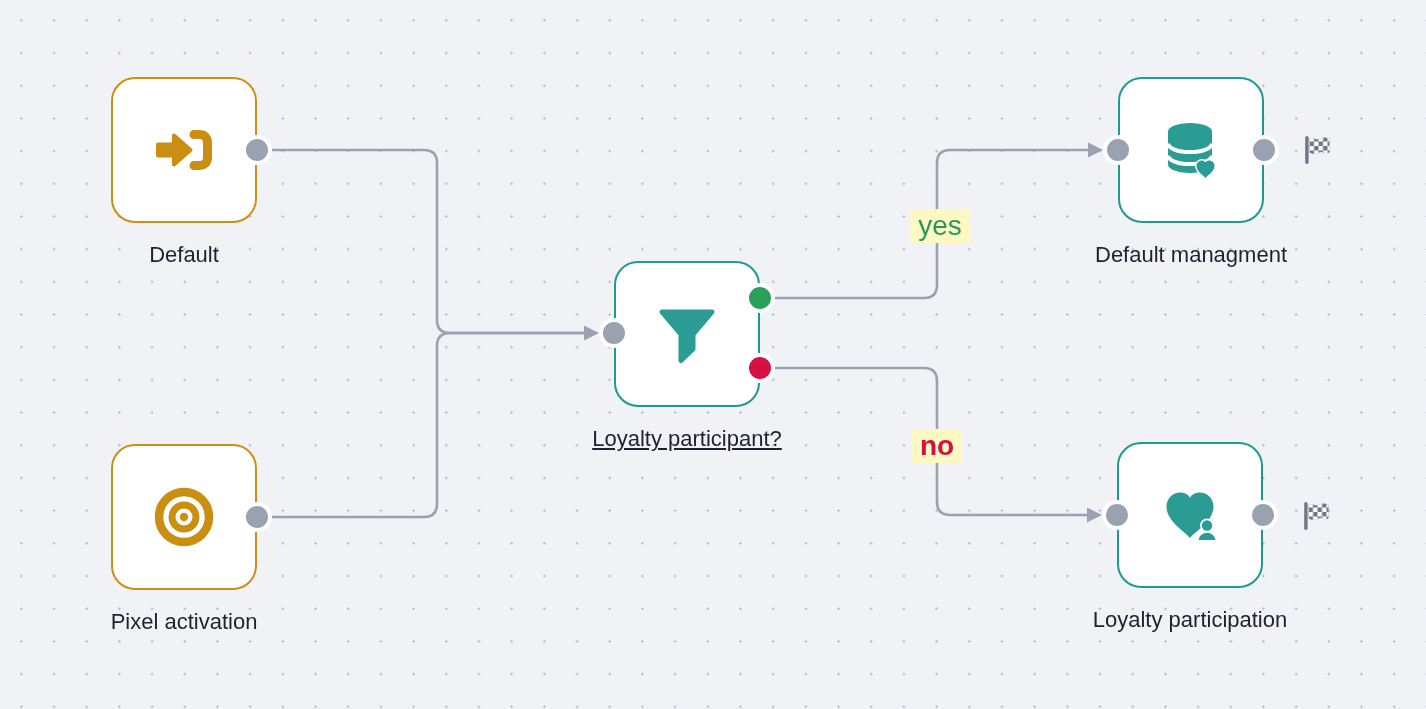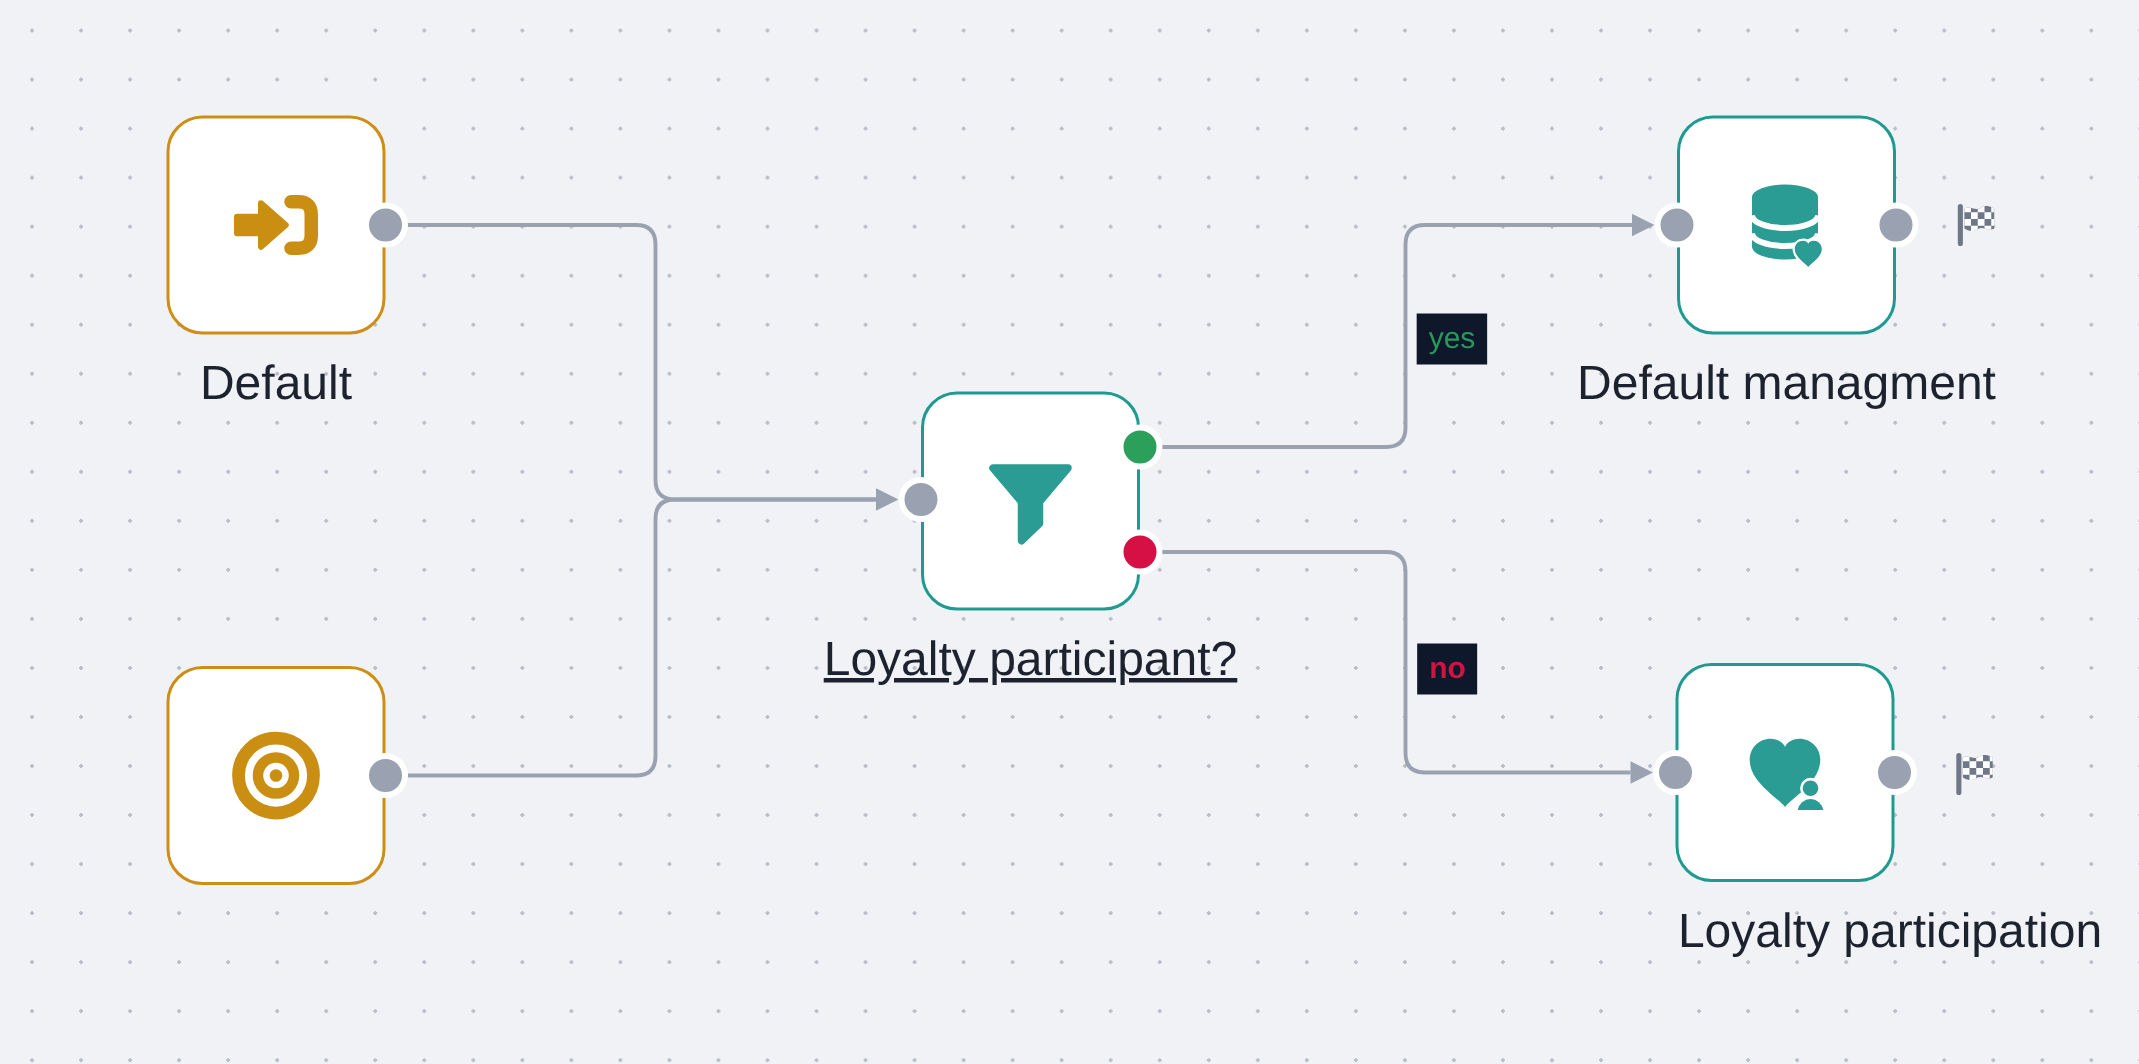--- a/index.html
+++ b/index.html
@@ -13,32 +13,32 @@
   }
   .edges{position:absolute;left:0;top:0;pointer-events:none;}
   .node{
     position:absolute;width:146px;height:146px;box-sizing:border-box;
     background:#fff;border:2.5px solid #1e9a90;border-radius:24px;
     display:flex;align-items:center;justify-content:center;
   }
   .node.trigger{border-color:#ce8e15;}
   .node-label{
     position:absolute;transform:translateX(-50%);
-    font-size:32px;line-height:32px;color:#1c222e;white-space:nowrap;
+    font-size:22px;line-height:32px;color:#1c222e;white-space:nowrap;
   }
   .port{
     position:absolute;width:22px;height:22px;border-radius:50%;
     background:#9aa2b1;border:4px solid #fff;box-sizing:content-box;
   }
   .port.yes{background:#2aa05a;}
   .port.no{background:#d60f44;}
   .edge-label{
     position:absolute;transform:translate(-50%,-50%);
-    font-size:20px;line-height:30px;padding:2px 8px;
-    background:#0f172a;white-space:nowrap;margin-left:28px;
+    font-size:28px;line-height:30px;padding:2px 8px;
+    background:#fef9c3;white-space:nowrap;
   }
   .edge-label.yes{color:#27995c;}
   .edge-label.no{color:#d11243;font-weight:bold;}
   .flag{position:absolute;}
 </style>
 </head>
 <body>
 
 <div style="position:absolute;inset:0;">
 
@@ -65,20 +65,21 @@
   <div class="node-label" style="left:184px;top:239px;">Default</div>
   <div class="port" style="left:242px;top:135px;"></div>
 
   <div class="node trigger" style="left:111px;top:444px;">
     <svg width="64" height="64" viewBox="0 0 64 64">
       <circle cx="32" cy="32" r="25" fill="none" stroke="#c98e12" stroke-width="8.5"></circle>
       <circle cx="32" cy="32" r="12" fill="none" stroke="#c98e12" stroke-width="7"></circle>
       <circle cx="32" cy="32" r="4.2" fill="#c98e12"></circle>
     </svg>
   </div>
+  <div class="node-label" style="left:184px;top:606px;">Pixel activation</div>
   <div class="port" style="left:242px;top:502px;"></div>
 
   <div class="node" style="left:614px;top:261px;">
     <svg width="64" height="64" viewBox="0 0 64 64">
       <polygon points="7,10 57,10 38,32.5 38,47 26,58.5 26,32.5" fill="#2a9c93" stroke="#2a9c93" stroke-width="5" stroke-linejoin="round"></polygon>
     </svg>
   </div>
   <div class="node-label" style="left:687px;top:423px;text-decoration:underline;">Loyalty participant?</div>
   <div class="port" style="left:599px;top:318px;"></div>
   <div class="port yes" style="left:745px;top:283px;"></div>
@@ -113,21 +114,21 @@
 
   <div class="node" style="left:1117px;top:442px;">
     <svg width="64" height="64" viewBox="0 0 64 64">
       <path d="M32 55 C27 48.5 8.5 38.5 8.5 23.5 C8.5 15.5 14.8 9.5 22.3 9.5 C26.6 9.5 30.5 11.6 32 14.8 C33.5 11.6 37.4 9.5 41.7 9.5 C49.2 9.5 55.5 15.5 55.5 23.5 C55.5 38.5 37 48.5 32 55 Z" fill="#2a9c93"></path>
       <g stroke="#fff" stroke-width="3.5" paint-order="stroke">
         <circle cx="49" cy="42.5" r="5.2" fill="#2a9c93"></circle>
         <path d="M40.5 57 A8.6 8.6 0 0 1 57.5 57 Z" fill="#2a9c93"></path>
       </g>
     </svg>
   </div>
-  <div class="node-label" style="left:1260px;top:604px;">Loyalty participation</div>
+  <div class="node-label" style="left:1190px;top:604px;">Loyalty participation</div>
   <div class="port" style="left:1102px;top:500px;"></div>
   <div class="port" style="left:1248px;top:500px;"></div>
   <svg class="flag" style="left:1299px;top:497px;" width="36" height="36" viewBox="0 0 36 36">
     <defs>
       <pattern id="chk2" x="9.5" y="6" width="9" height="9" patternUnits="userSpaceOnUse">
         <rect width="4.5" height="4.5" fill="#fff"></rect>
         <rect x="4.5" y="4.5" width="4.5" height="4.5" fill="#fff"></rect>
       </pattern>
     </defs>
     <rect x="5.2" y="5" width="3.4" height="28" rx="1.7" fill="#6f7888"></rect>

